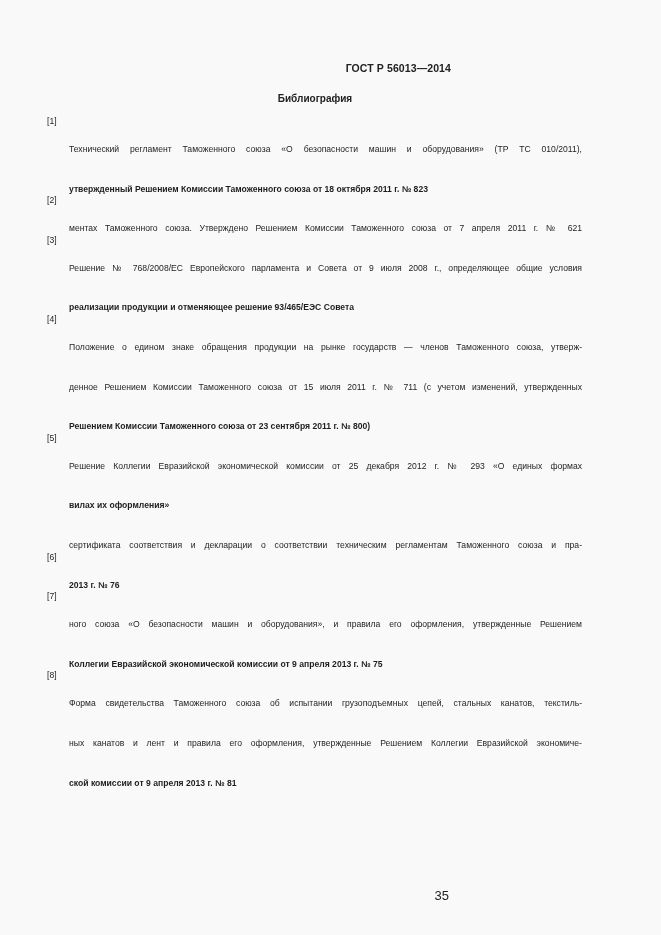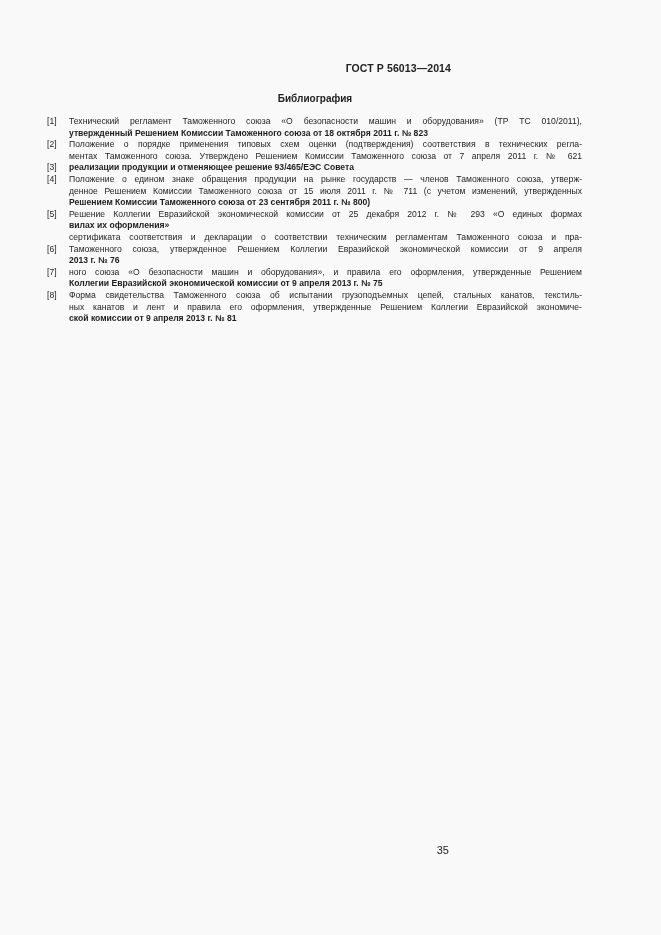--- a/index.html
+++ b/index.html
@@ -60,30 +60,31 @@
       flex: 1 1 auto;
       font-size: 8.6px;
       line-height: 11.6px;
     }
     .line {
       display: block;
       text-align: justify;
       text-align-last: justify;
       white-space: nowrap;
       height: 11.6px;
+      margin-top: 28px;
     }
     .line.last {
       text-align-last: left;
       font-weight: bold;
     }
     .page-number {
       position: absolute;
-      top: 844px;
+      top: 888px;
       right: 81px;
-      font-size: 11px;
+      font-size: 13px;
       color: #222;
     }
   </style>
 </head>
 <body>
 
 <div class="page">
 
   <div class="doc-header">ГОСТ Р 56013—2014</div>
 
@@ -95,28 +96,28 @@
       <span class="entry-num">[1]</span>
       <div class="entry-body">
         <span class="line">Технический регламент Таможенного союза «О безопасности машин и оборудования» (ТР ТС 010/2011),</span>
         <span class="line last">утвержденный Решением Комиссии Таможенного союза от 18 октября 2011 г. № 823</span>
       </div>
     </div>
 
     <div class="entry">
       <span class="entry-num">[2]</span>
       <div class="entry-body">
-        <span class="line">Положение о порядке применения типовых схем оценки (подтверждения) соответствия в технических регла-</span>
         <span class="line">ментах Таможенного союза. Утверждено Решением Комиссии Таможенного союза от 7 апреля 2011 г. № 621</span>
       </div>
     </div>
 
     <div class="entry">
       <span class="entry-num">[3]</span>
       <div class="entry-body">
+        <span class="line">Решение № 768/2008/ЕС Европейского парламента и Совета от 9 июля 2008 г., определяющее общие условия</span>
         <span class="line last">реализации продукции и отменяющее решение 93/465/ЕЭС Совета</span>
       </div>
     </div>
 
     <div class="entry">
       <span class="entry-num">[4]</span>
       <div class="entry-body">
         <span class="line">Положение о едином знаке обращения продукции на рынке государств — членов Таможенного союза, утверж-</span>
         <span class="line">денное Решением Комиссии Таможенного союза от 15 июля 2011 г. № 711 (с учетом изменений, утвержденных</span>
         <span class="line last">Решением Комиссии Таможенного союза от 23 сентября 2011 г. № 800)</span>
@@ -128,21 +129,20 @@
       <div class="entry-body">
         <span class="line">Решение Коллегии Евразийской экономической комиссии от 25 декабря 2012 г. № 293 «О единых формах</span>
         <span class="line last">вилах их оформления»</span>
         <span class="line">сертификата соответствия и декларации о соответствии техническим регламентам Таможенного союза и пра-</span>
       </div>
     </div>
 
     <div class="entry">
       <span class="entry-num">[6]</span>
       <div class="entry-body">
-        <span class="line">Таможенного союза, утвержденное Решением Коллегии Евразийской экономической комиссии от 9 апреля</span>
         <span class="line last">2013 г. № 76</span>
       </div>
     </div>
 
     <div class="entry">
       <span class="entry-num">[7]</span>
       <div class="entry-body">
         <span class="line">ного союза «О безопасности машин и оборудования», и правила его оформления, утвержденные Решением</span>
         <span class="line last">Коллегии Евразийской экономической комиссии от 9 апреля 2013 г. № 75</span>
       </div>

